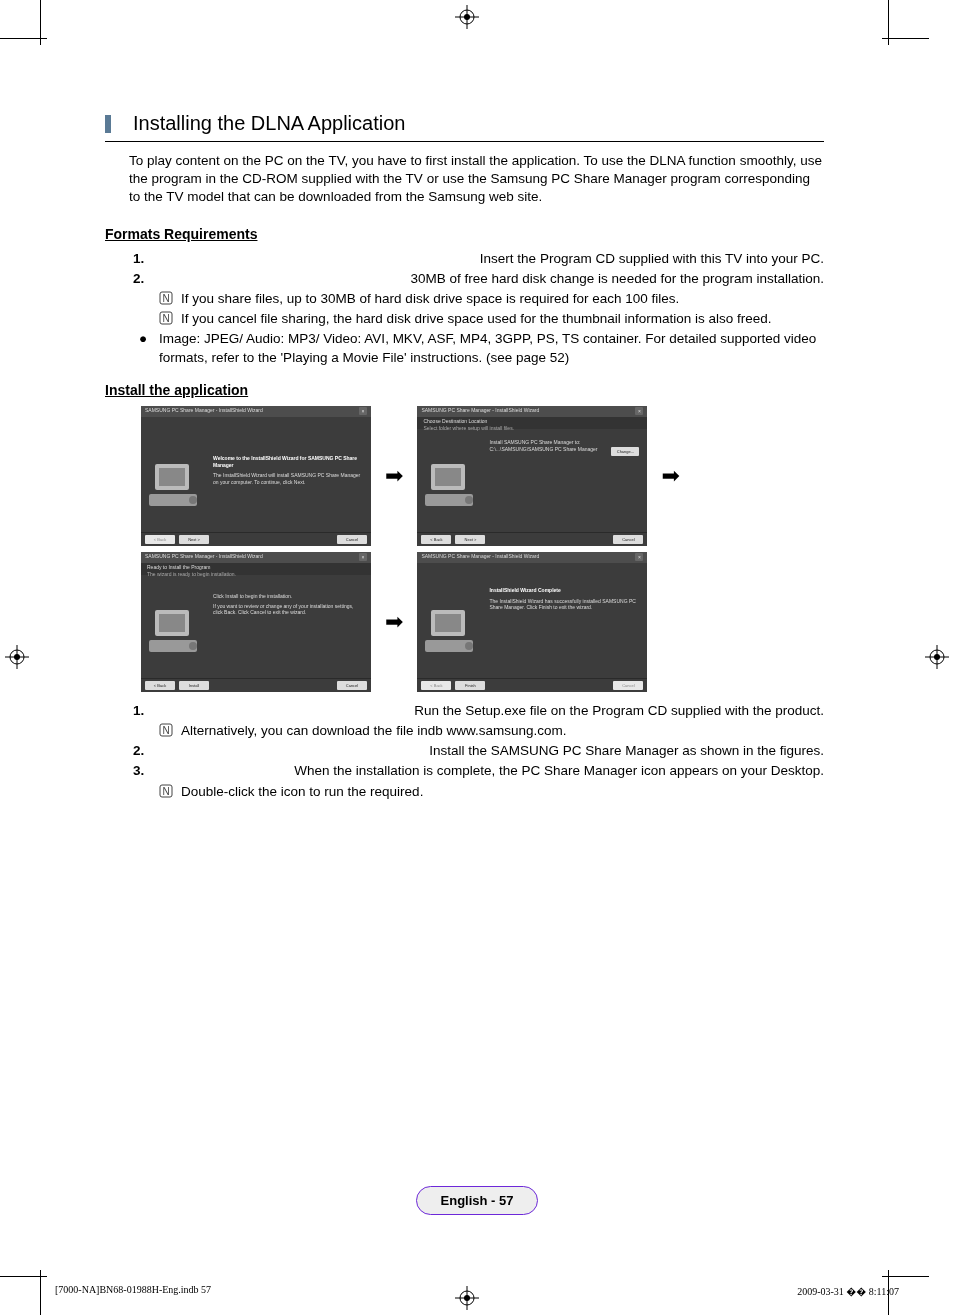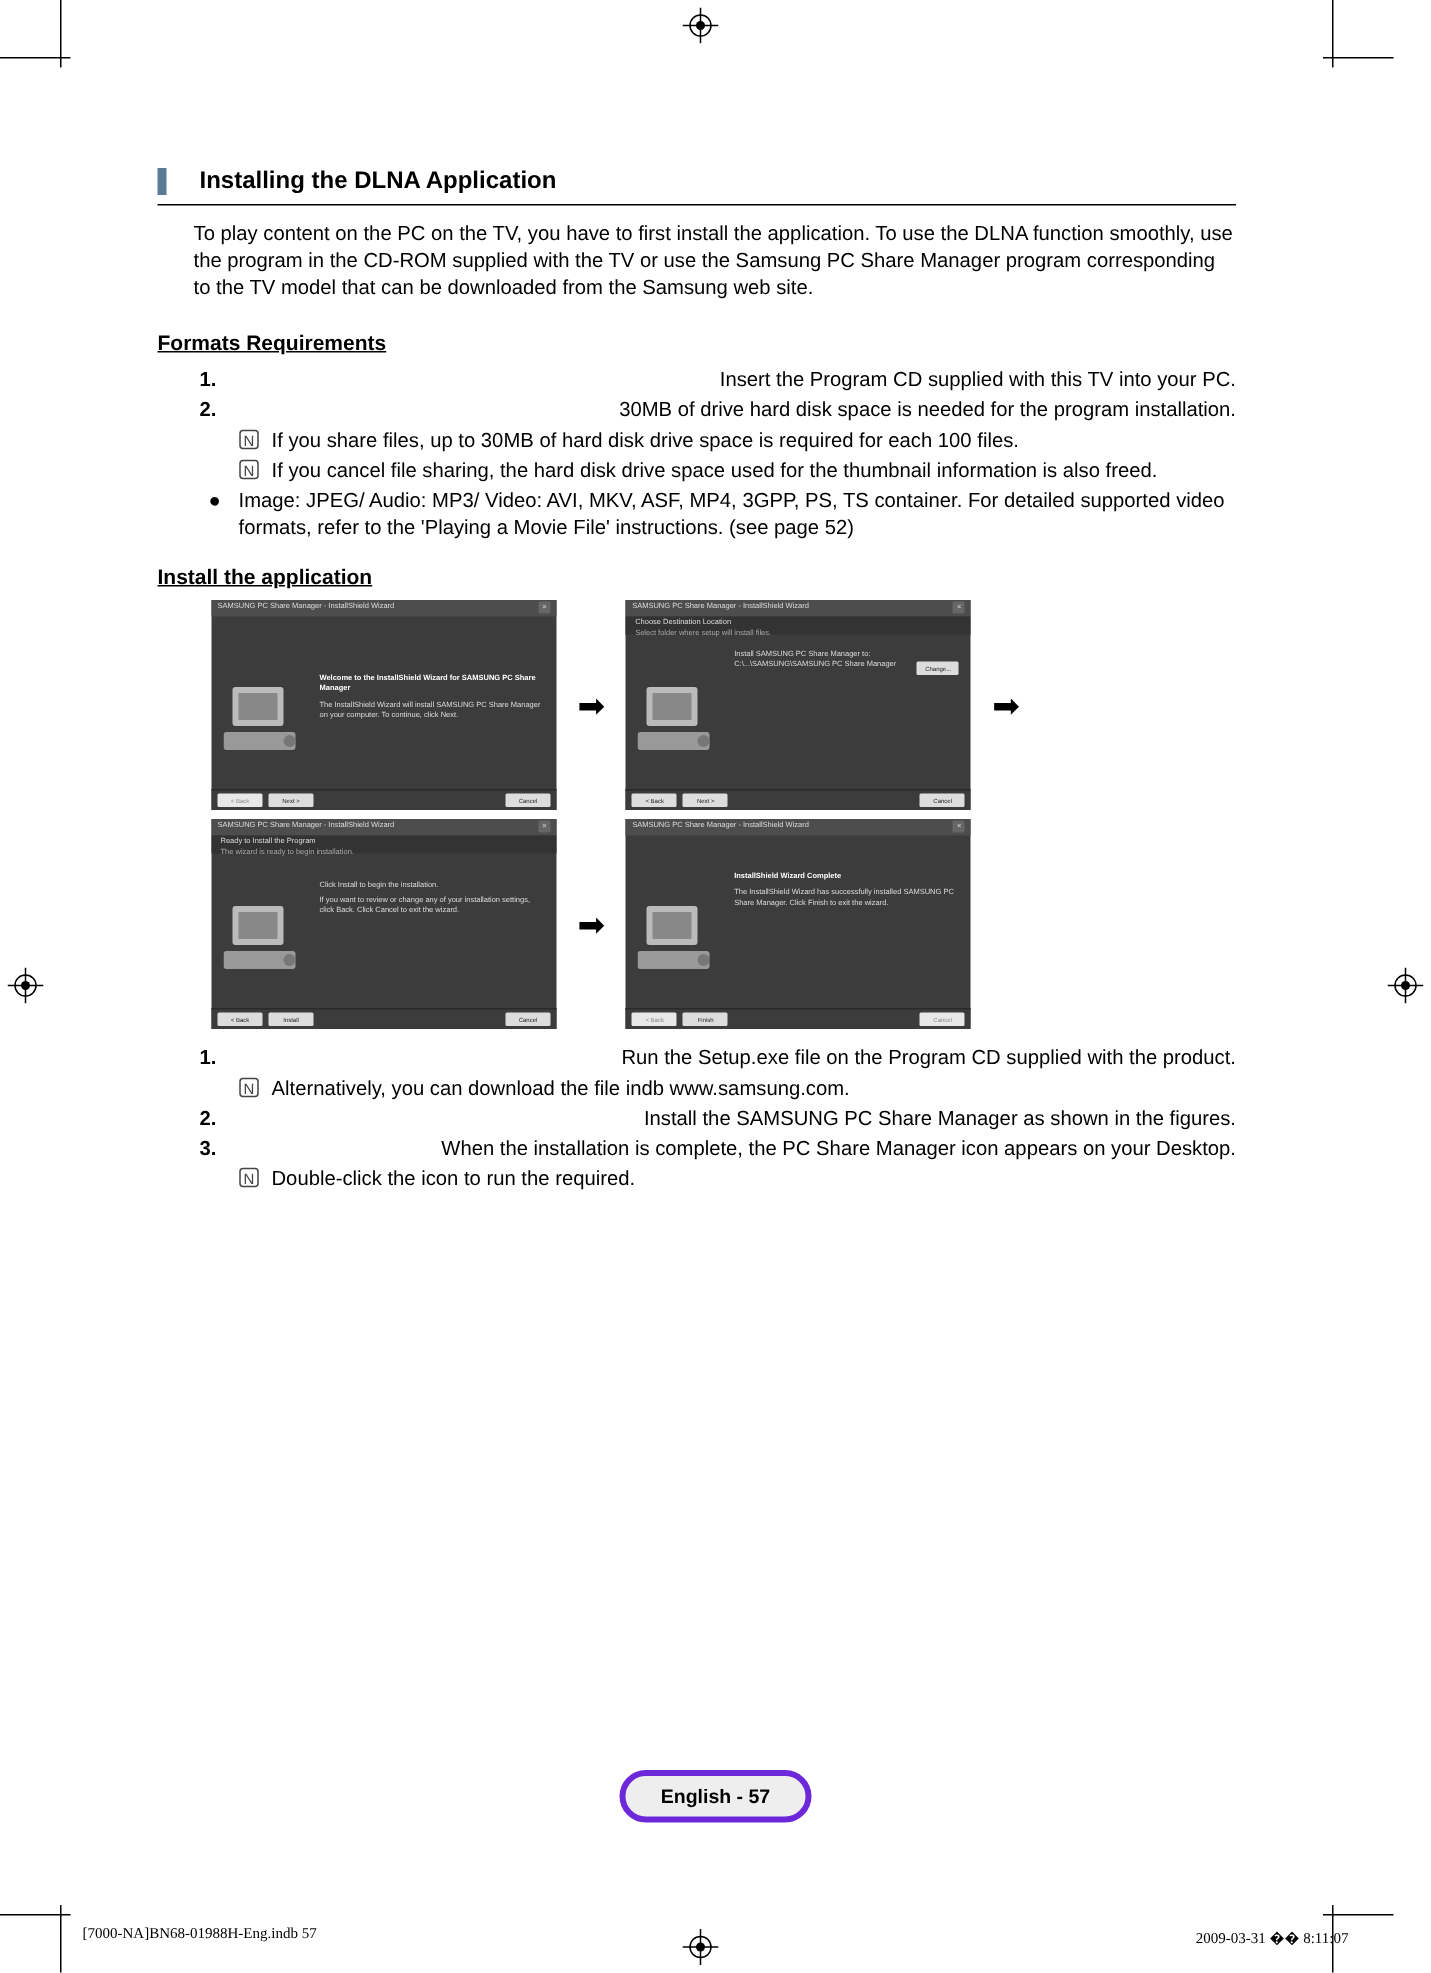--- a/index.html
+++ b/index.html
@@ -45,22 +45,22 @@
     border-bottom: 1px solid #000;
     padding-bottom: 4px;
     margin-bottom: 10px;
   }
   .section-head .bar {
     width: 6px; height: 18px;
     background: #5a7a95;
     margin-right: 22px;
   }
   .section-head .title {
-    font-weight: bold;
-    font-size: 16px;
+    font-weight: normal;
+    font-size: 20px;
     text-align: center;
   }
   .intro { margin: 0 0 18px 24px; }
   .subhead {
     font-weight: bold;
     text-decoration: underline;
     font-size: 14px;
     margin-top: 14px;
     margin-bottom: 6px;
   }
@@ -135,21 +135,21 @@
     color: #000;
   }
   .arrow.invis { visibility: hidden; }
   .footer-page {
     position: absolute;
     bottom: 100px; left: 0; right: 0;
     text-align: center;
   }
   .footer-page .pill {
     display: inline-block;
-    border: 4px solid #6d28d9;
+    border: 1px solid #6d28d9;
     border-radius: 18px;
     padding: 6px 24px;
     background: #eee;
     font-weight: bold;
     font-size: 13px;
   }
   .print-info {
     position: absolute;
     bottom: 17px; left: 55px; right: 55px;
     display: flex; justify-content: space-between;
@@ -216,21 +216,21 @@
     <p class="intro">To play content on the PC on the TV, you have to first install the application. To use the DLNA function smoothly, use the program in the CD-ROM supplied with the TV or use the Samsung PC Share Manager program corresponding to the TV model that can be downloaded from the Samsung web site.</p>
 
     <div class="subhead">Formats Requirements</div>
     <div class="list">
       <div class="oli">
         <div class="num">1.</div>
         <div class="txt">Insert the Program CD supplied with this TV into your PC.</div>
       </div>
       <div class="oli">
         <div class="num">2.</div>
-        <div class="txt">30MB of drive hard disk space is needed for the program  installation.</div>
+        <div class="txt">30MB of free hard disk change is needed for the program  installation.</div>
       </div>
       <div class="note">
         <div class="icon">
           <svg viewBox="0 0 14 14">
               <rect x="1" y="1" width="12" height="12" rx="2" fill="none" stroke="#444"></rect>
               <text x="7" y="11" font-size="10" text-anchor="middle" fill="#444" font-family="Arial">N</text>
             </svg>
         </div>
         <div class="txt">If you share files, up to 30MB of hard disk drive space is required for each 100 files.</div>
       </div>

